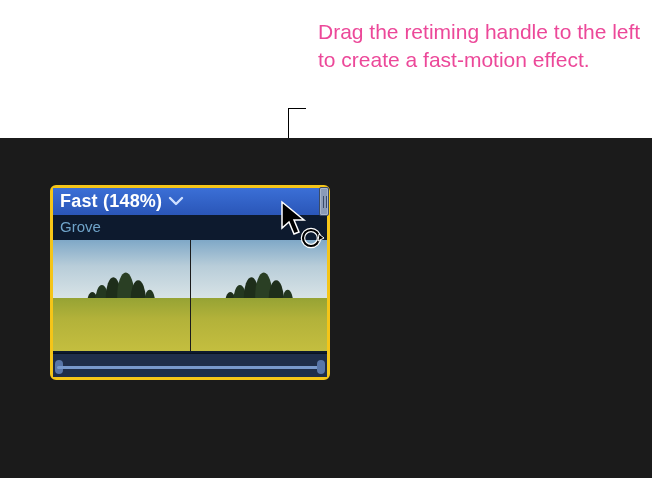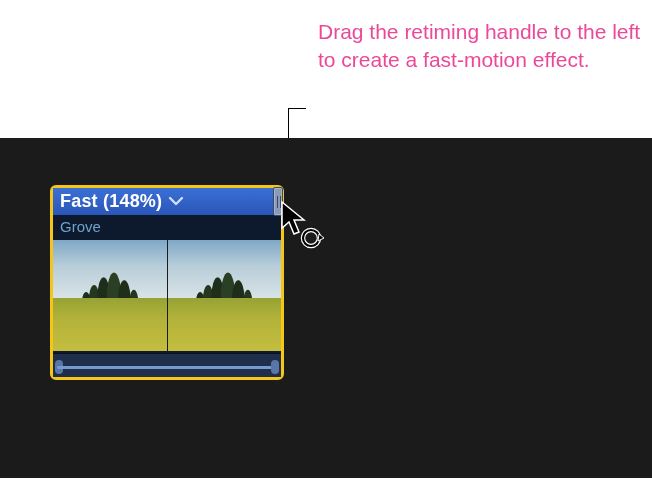--- a/index.html
+++ b/index.html
@@ -47,21 +47,21 @@
       top: 138px;
       left: 0;
       width: 652px;
       height: 340px;
       background: #1b1b1b;
     }
     .clip {
       position: absolute;
       top: 185px;
       left: 50px;
-      width: 234px;
+      width: 280px;
       height: 195px;
       border: 3px solid #f5c518;
       border-radius: 6px;
       background: #0d1a2e;
       overflow: visible;
     }
     .speed-bar {
       position: absolute;
       top: 0;
       left: 0;

